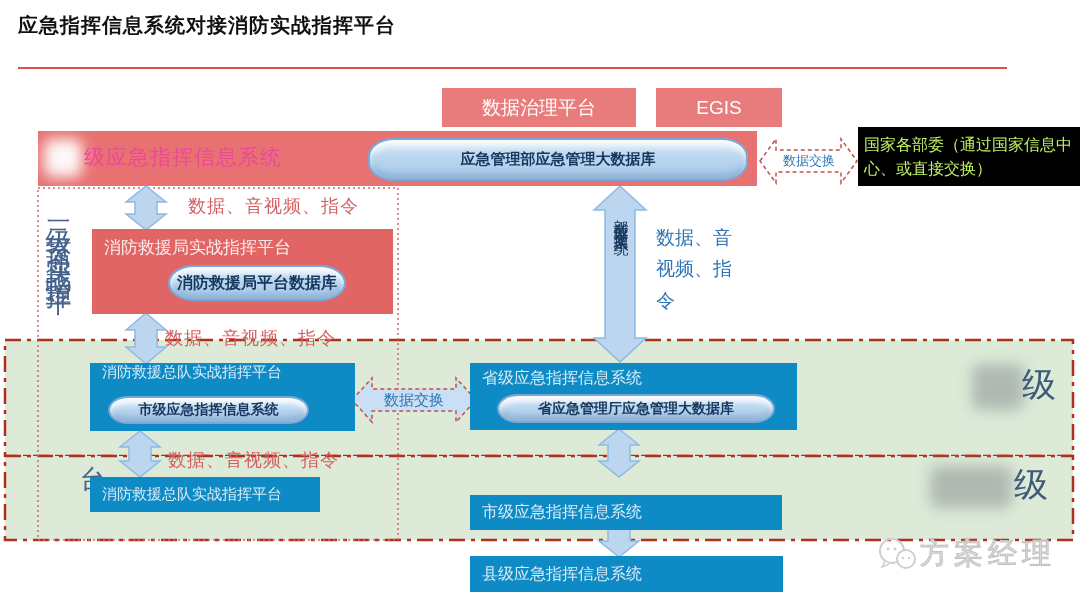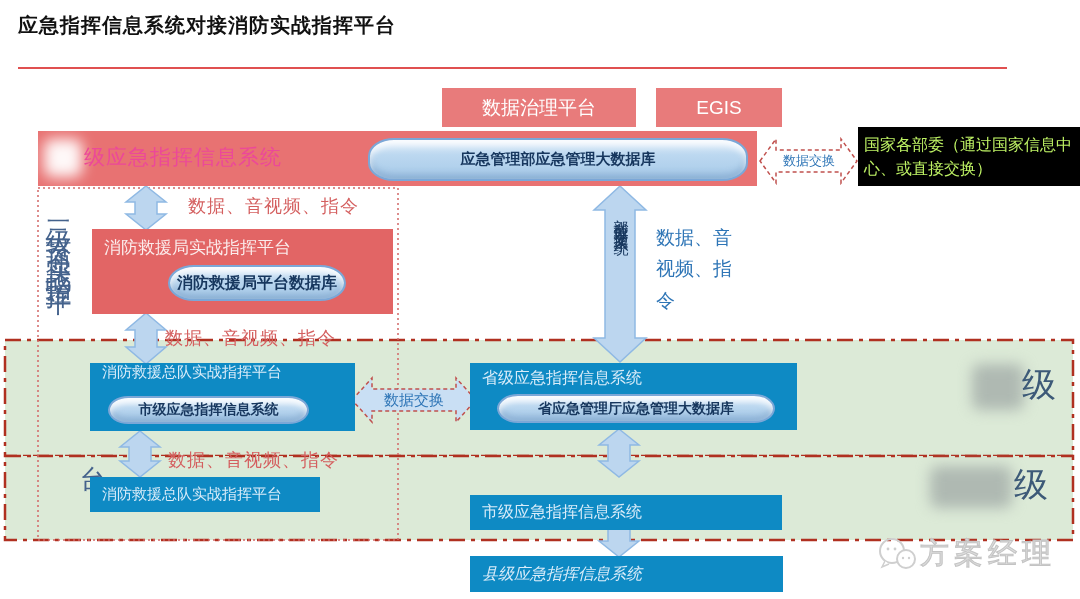--- a/index.html
+++ b/index.html
@@ -90,21 +90,21 @@
   <div class="abs blur-blob" style="left:972px;top:364px;width:52px;height:46px;background:rgba(170,180,174,.9);"></div>
   <div class="abs lvl" style="left:1022px;top:362px;">级</div>
 
   <div class="abs blue-box" style="left:90px;top:477px;width:230px;height:35px;display:flex;align-items:center;padding-left:12px;box-sizing:border-box;font-size:15px;">消防救援总队实战指挥平台</div>
 
   <div class="abs blue-box" style="left:470px;top:477px;width:312px;height:35px;display:flex;align-items:center;padding-left:12px;box-sizing:border-box;font-size:16px;margin-top:18px;">市级应急指挥信息系统</div>
 
   <div class="abs blur-blob" style="left:930px;top:466px;width:82px;height:42px;background:rgba(170,180,174,.9);"></div>
   <div class="abs lvl" style="left:1014px;top:462px;">级</div>
 
-  <div class="abs blue-box" style="left:470px;top:556px;width:313px;height:36px;display:flex;align-items:center;padding-left:12px;box-sizing:border-box;font-size:16px;font-style:italic;">县级应急指挥信息系统</div>
+  <div class="abs blue-box" style="left:470px;top:556px;width:313px;height:36px;display:flex;align-items:center;padding-left:12px;box-sizing:border-box;font-size:16px;">县级应急指挥信息系统</div>
 
   <svg class="abs" style="left:876px;top:536px;" width="42" height="38">
     <circle cx="16" cy="15" r="12" fill="none" stroke="#cfcfcf" stroke-width="2"></circle>
     <circle cx="30" cy="23" r="9" fill="#ffffff" stroke="#cfcfcf" stroke-width="2"></circle>
     <circle cx="12" cy="13" r="1.4" fill="#cfcfcf"></circle>
     <circle cx="19" cy="13" r="1.4" fill="#cfcfcf"></circle>
     <circle cx="27" cy="22" r="1.2" fill="#cfcfcf"></circle>
     <circle cx="33" cy="22" r="1.2" fill="#cfcfcf"></circle>
     <path d="M9 25 L6 31 L13 28" fill="#ffffff" stroke="#cfcfcf" stroke-width="1.5"></path>
   </svg>

